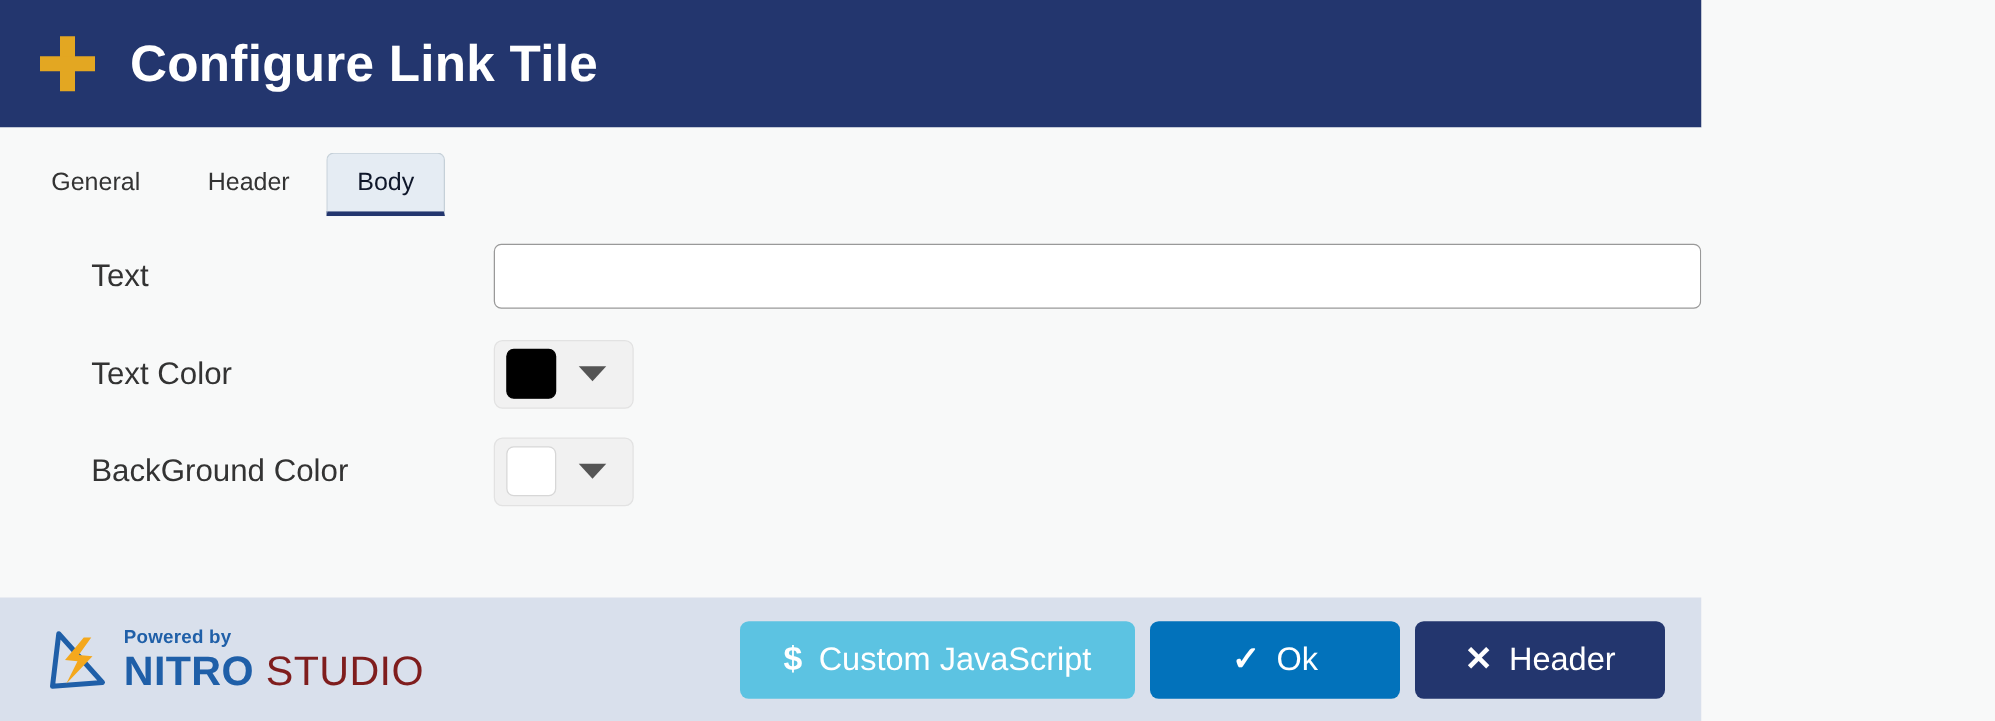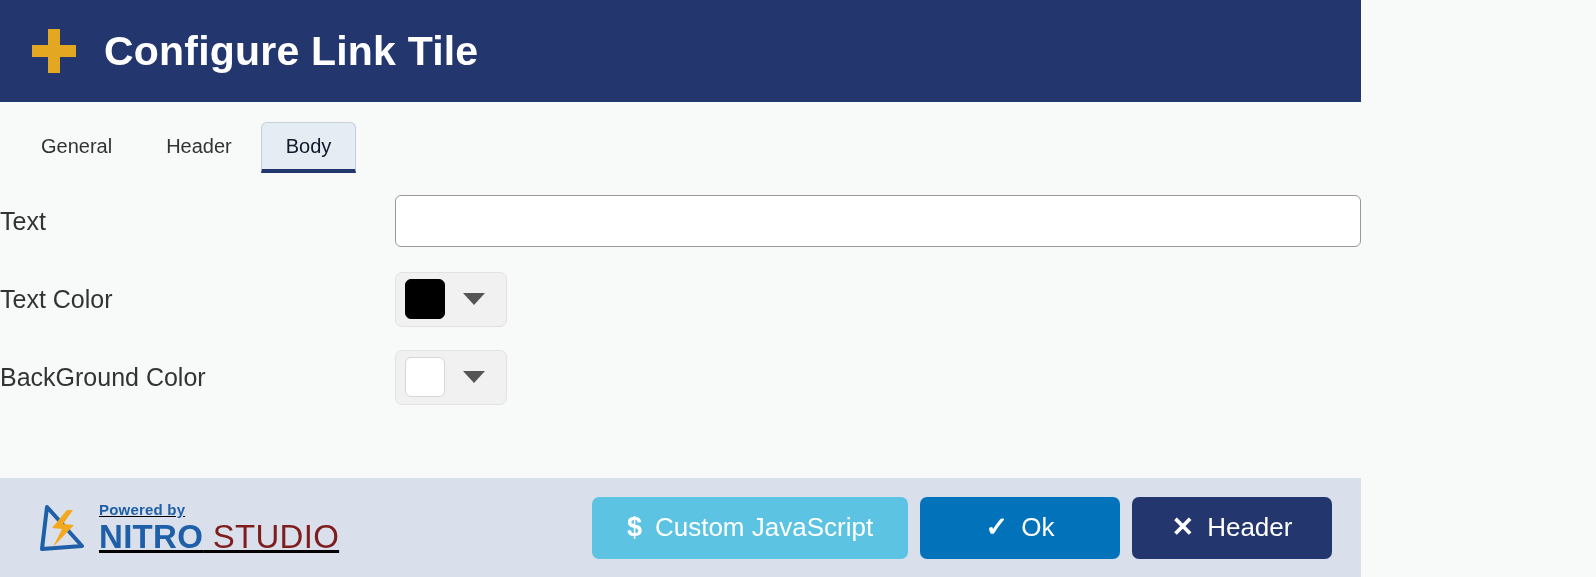--- a/index.html
+++ b/index.html
@@ -102,20 +102,21 @@
     overflow: hidden;
   }
   .form-row {
     display: flex;
     align-items: center;
     min-height: 56px;
     margin-bottom: 22px;
   }
   .form-label {
     width: 395px;
+    padding-left: 73px;
     box-sizing: border-box;
     font-size: 25px;
     color: #333333;
     flex: 0 0 auto;
   }
   .text-input {
     width: 1065px;
     height: 52px;
     border: 1px solid #999999;
     border-radius: 6px;
@@ -160,21 +161,20 @@
     background: #d9e0ec;
     display: flex;
     align-items: center;
     padding: 0 29px 0 36px;
     box-sizing: border-box;
   }
   .logo {
     display: flex;
     align-items: center;
     flex: 0 0 auto;
-    text-decoration: underline;
   }
   .logo-mark {
     width: 54px;
     height: 54px;
     flex: 0 0 auto;
     margin-right: 9px;
   }
   .logo-words {
     display: flex;
     flex-direction: column;

